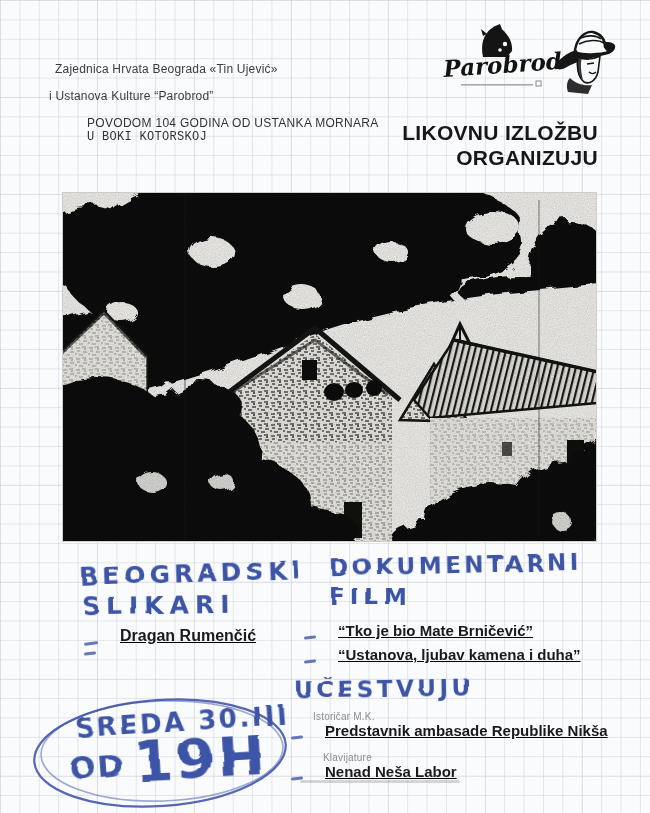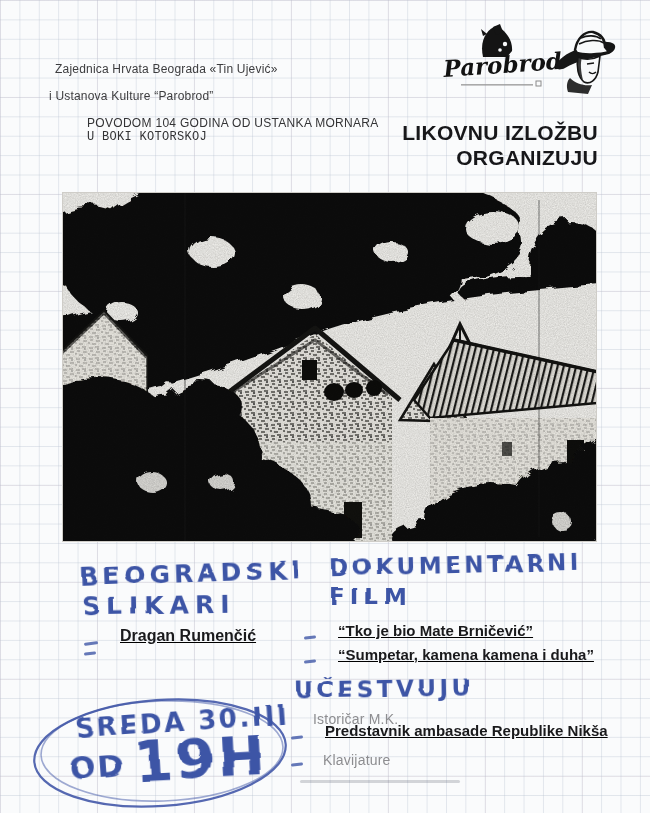--- a/index.html
+++ b/index.html
@@ -13,21 +13,21 @@
       linear-gradient(to right, rgba(205,170,180,0.18) 1px, transparent 1px),
       linear-gradient(to bottom, rgba(205,170,180,0.18) 1px, transparent 1px);
     background-size:19.4px 19.4px,19.4px 19.4px,97px 97px,97px 97px;
   }
   .abs{position:absolute;}
   .printed-sm{font-size:12px;color:#3c3c3e;letter-spacing:.2px;}
   .printed-caps{font-size:12px;color:#333335;letter-spacing:.3px;margin-left:32px;}
   .organize{font-size:21px;font-weight:700;color:#17171a;line-height:25px;text-align:right;letter-spacing:.3px;}
   .bold-item{font-size:16px;font-weight:700;color:#1a1a1c;}
   .bold-item-sm{font-size:15px;font-weight:700;color:#1a1a1c;}
-  .role{font-size:14px;color:#8d8d90;letter-spacing:.2px;}
+  .role{font-size:10px;color:#8d8d90;letter-spacing:.2px;}
   .hand{font-family:"DejaVu Sans",sans-serif;color:#3e55a6;font-weight:600;filter:url(#inkwobble);}
   .row{display:flex;align-items:flex-end;gap:22px;text-decoration:underline;}
   .hdash{display:inline-block;width:14px;height:3px;background:#4a60ab;border-radius:2px;transform:rotate(-7deg);opacity:.85;flex:0 0 auto;}
   .hdash.small{width:12px;}
   .rows .row{margin-bottom:7px;}
 </style>
 </head>
 <body>
 
 <svg width="0" height="0" class="abs" aria-hidden="true">
@@ -203,35 +203,36 @@
 <div class="abs hand" style="left:330px;top:552px;font-size:23px;letter-spacing:3.5px;transform:rotate(-1.5deg);">DOKUMENTARNI</div>
 <div class="abs hand" style="left:330px;top:584px;font-size:23px;letter-spacing:5px;">FILM</div>
 
 <div class="abs rows" style="left:304px;top:622px;">
   <div class="row">
     <span class="hdash small"></span>
     <span class="bold-item-sm">“Tko je bio Mate Brničević”</span>
   </div>
   <div class="row">
     <span class="hdash small"></span>
-    <span class="bold-item-sm">“Sumpetar, kamena kamena i duha”</span>
+    <span class="bold-item-sm">“Ustanova, ljubav kamena i duha”</span>
   </div>
 </div>
 
 <div class="abs hand" style="left:295px;top:676px;font-size:23px;letter-spacing:3.5px;transform:rotate(-1deg);">UČESTVUJU</div>
 
 <div class="abs role" style="left:313px;top:711px;">Istoričar M.K.</div>
 <div class="abs row" style="left:291px;top:722px;">
   <span class="hdash small"></span>
   <span class="bold-item-sm">Predstavnik ambasade Republike Nikša</span>
 </div>
 
 <div class="abs role" style="left:323px;top:752px;">Klavijature</div>
 <div class="abs row" style="left:291px;top:763px;">
   <span class="hdash small"></span>
+  <span class="bold-item-sm">Nenad Neša Labor</span>
 </div>
 
 <div class="abs" style="left:30px;top:694px;width:262px;height:119px;">
   <svg width="262" height="119" viewBox="0 0 262 119">
     <ellipse cx="130" cy="59" rx="126" ry="53" fill="none" stroke="#4258a8" stroke-width="2.2" transform="rotate(-4 130 59)" opacity=".9"></ellipse>
     <ellipse cx="132" cy="57" rx="121" ry="50" fill="none" stroke="#4258a8" stroke-width="1.6" transform="rotate(-2 132 57)" opacity=".5"></ellipse>
   </svg>
 </div>
 <div class="abs hand" style="left:76px;top:707px;font-size:26px;letter-spacing:2.5px;transform:rotate(-4deg);font-weight:700;">SREDA 30.III</div>
 <div class="abs hand" style="left:70px;top:749px;font-size:31px;letter-spacing:2px;transform:rotate(-4deg);font-weight:700;">OD</div>

